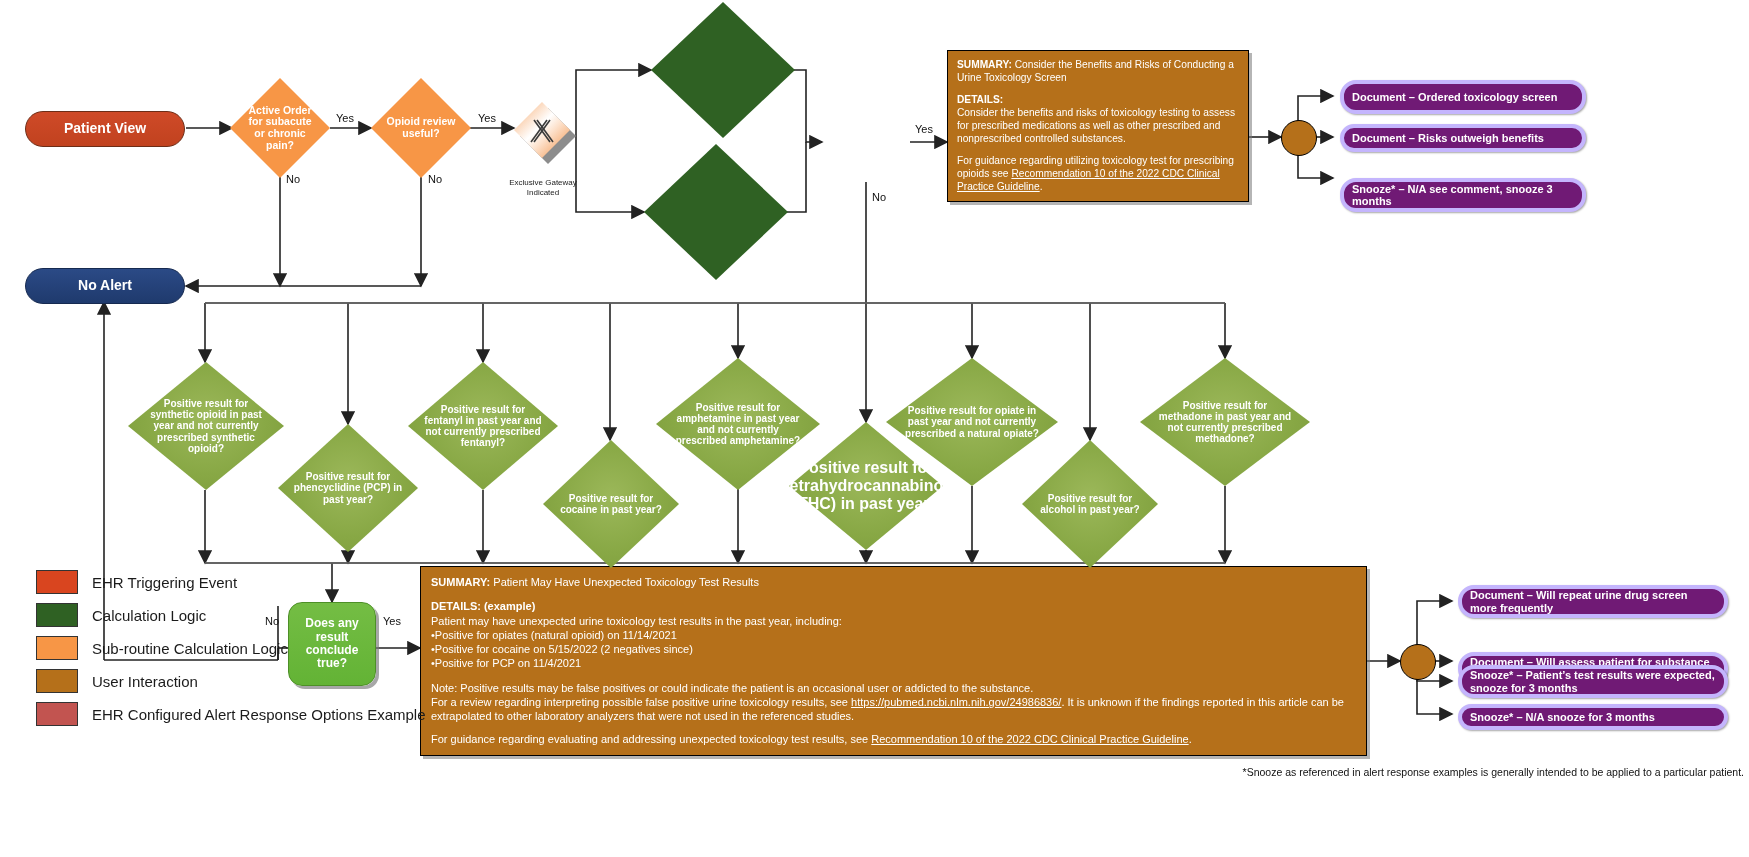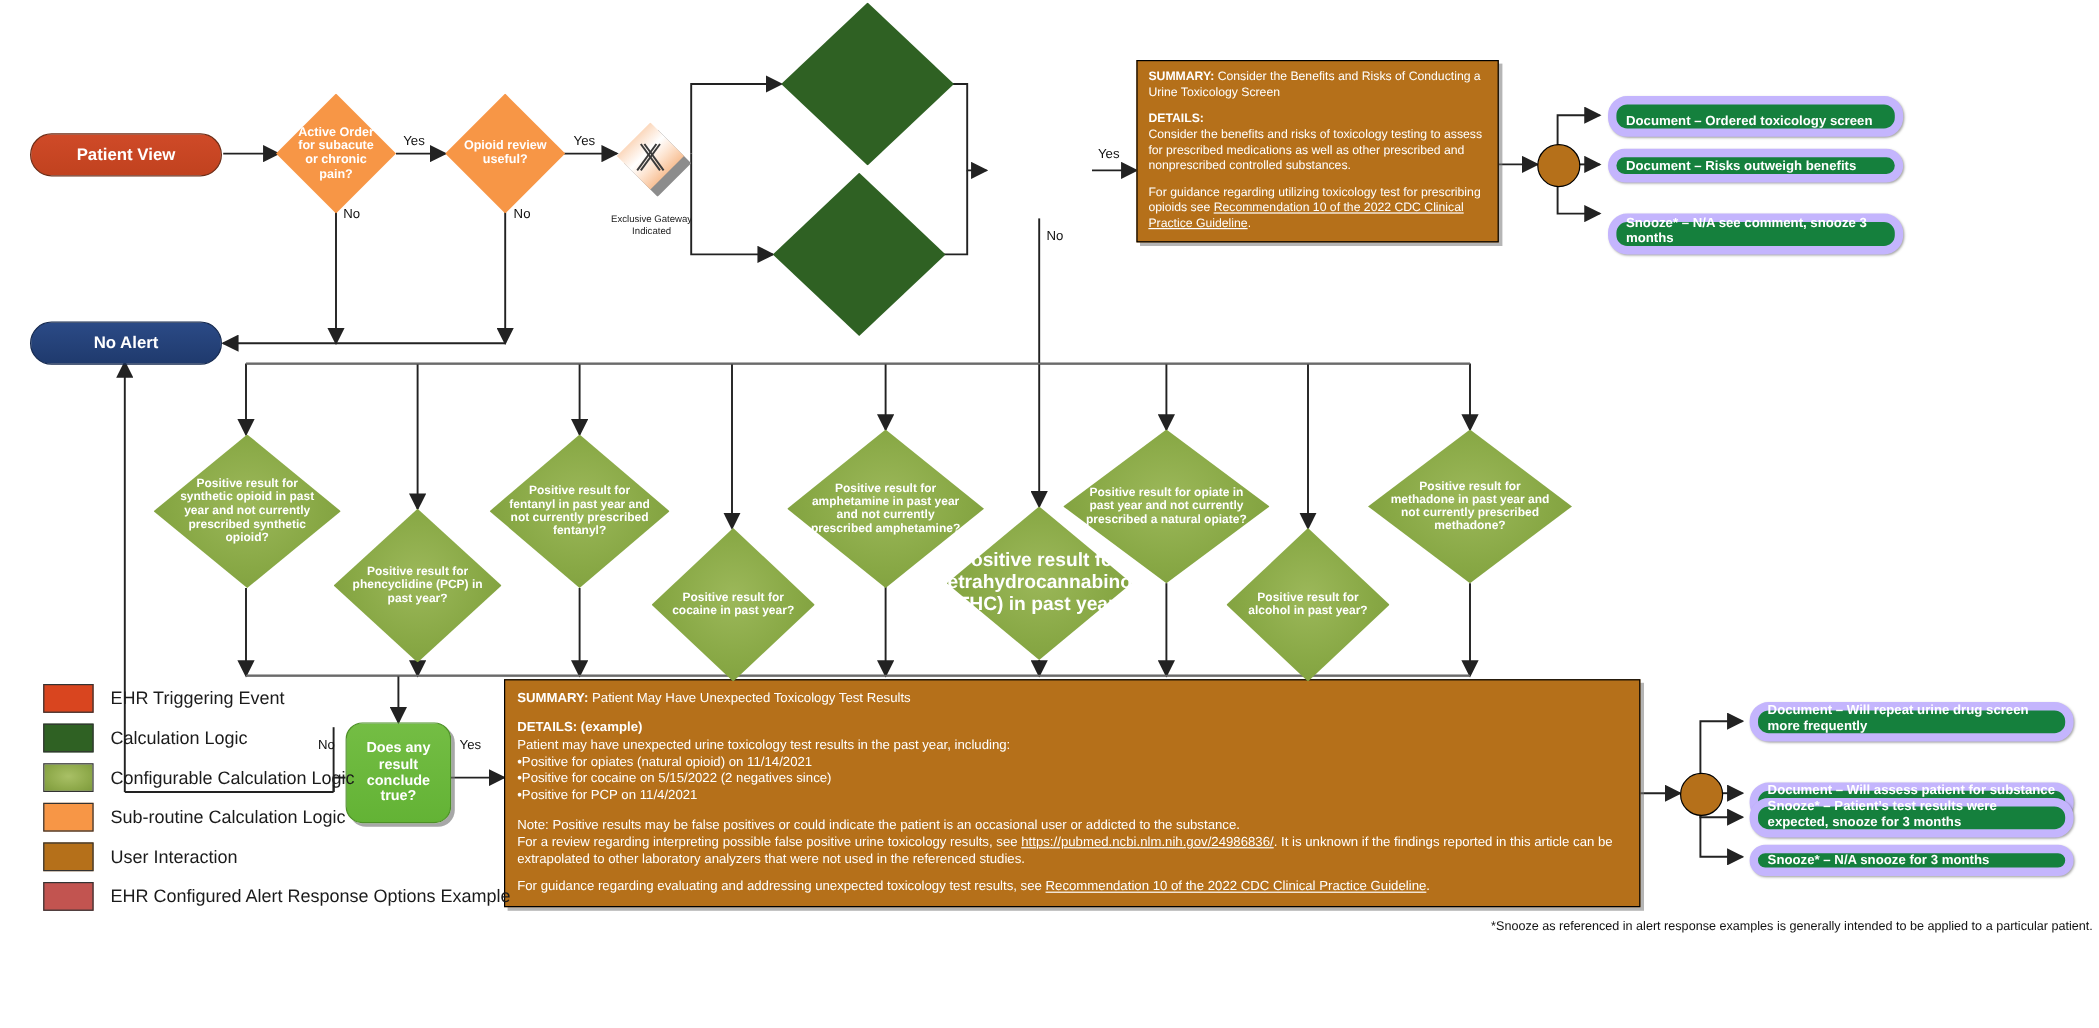--- a/index.html
+++ b/index.html
@@ -10,22 +10,22 @@
 
   
   .node{position:absolute;box-sizing:border-box;display:flex;align-items:center;
         justify-content:center;text-align:center;color:#ffffff;font-weight:bold;
         line-height:1.12;z-index:5;}
 
   
   .pill{border-radius:22px;border:1px solid #6d2d17;}
   .pill.red{background:linear-gradient(180deg,#cf4a28 0%,#c1421f 100%);}
   .pill.navy{background:linear-gradient(180deg,#2b4a86 0%,#1f3a6d 100%);border-color:#162a50;}
-  .pill.alertresp{background:#15803d;border:7px solid #c4b5fd;border-radius:16px;
-        box-shadow:1px 1px 2px rgba(0,0,0,.35);align-items:flex-end;}
+  .pill.alertresp{background:#701a75;border:4px solid #c4b5fd;border-radius:16px;
+        box-shadow:1px 1px 2px rgba(0,0,0,.35);}
 
   
   .rrect{background:linear-gradient(180deg,#74bd44 0%,#63b335 100%);
          border:1px solid #4d8f27;border-radius:14px;
          box-shadow:3px 3px 0 rgba(120,120,120,.65);}
 
   
   .dia{position:absolute;z-index:5;}
   .dia .shape{position:absolute;inset:0;}
   .dia .txt{position:absolute;left:12%;right:12%;top:0;bottom:0;display:flex;
@@ -330,24 +330,20 @@
   <div class="legend" style="left:12px;top:570px;">
     <div class="row">
       <div class="sw" style="background:#d9451f;"></div>
       <div class="lb">EHR Triggering Event</div>
     </div>
     <div class="row">
       <div class="sw" style="background:#2f6123;"></div>
       <div class="lb">Calculation Logic</div>
     </div>
     <div class="row">
-      <div class="sw" style="background:radial-gradient(ellipse at 50% 45%,#a9c066 0%,#8faa4b 60%,#7d9a3c 100%);"></div>
-      <div class="lb">Configurable Calculation Logic</div>
-    </div>
-    <div class="row">
       <div class="sw" style="background:#f79646;"></div>
       <div class="lb">Sub-routine Calculation Logic</div>
     </div>
     <div class="row">
       <div class="sw" style="background:#b5701a;"></div>
       <div class="lb">User Interaction</div>
     </div>
     <div class="row">
       <div class="sw" style="background:#c25450;"></div>
       <div class="lb">EHR Configured Alert Response Options Example</div>

